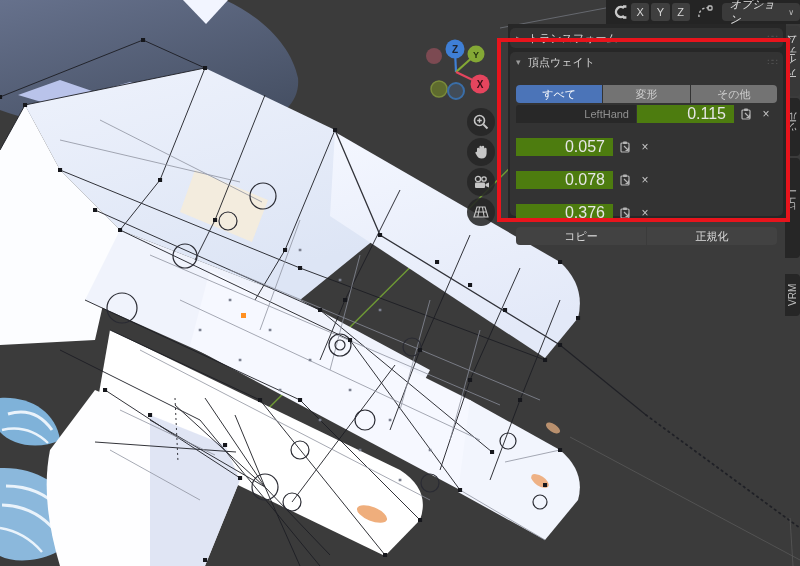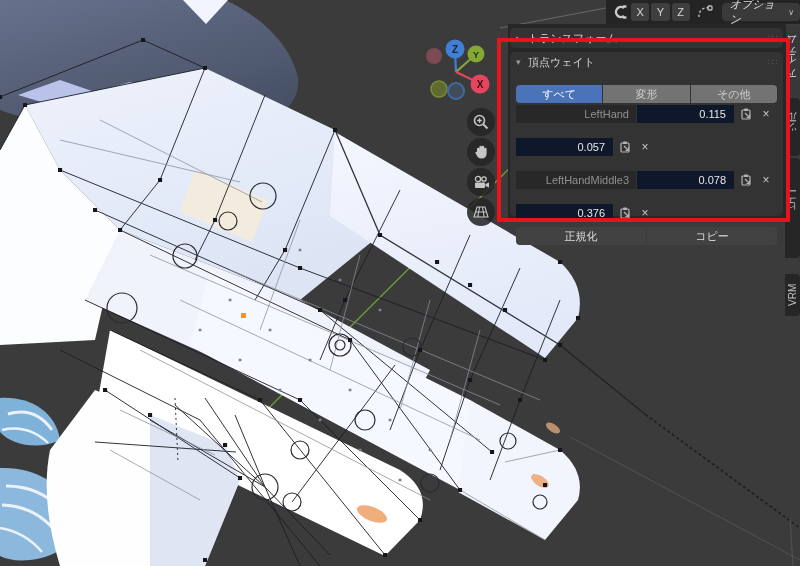--- a/index.html
+++ b/index.html
@@ -38,21 +38,21 @@
   .phead .grip { margin-left:auto; color:#585858; font-size:9px; letter-spacing:-1px; }
   .pbody { padding:0 6px; }
   .tabs { display:flex; gap:1px; margin-top:13px; height:18px; border-radius:4px; overflow:hidden; }
   .tab { flex:1; display:flex; align-items:center; justify-content:center;
          font-size:11px; background:#737373; color:#cfcfcf; }
   .tab.active { background:#4b74b8; color:#fff; }
   .wrows { margin-top:2px; display:flex; flex-direction:column; gap:15px; }
   .wrow { display:flex; gap:1px; height:18px; }
   .wname { width:120px; background:#282828; color:#909090; font-size:11px;
            display:flex; align-items:center; justify-content:flex-end; padding-right:7px; }
-  .wval  { width:97px; background:#0f172a; color:#e6e6e6; font-size:11px;
+  .wval  { width:97px; background:#4d7c0f; color:#e6e6e6; font-size:16px;
            display:flex; align-items:center; justify-content:flex-end; padding-right:8px; }
   .wrow:first-child .wname { border-radius:3px 0 0 0; }
   .wrow:last-child  .wname { border-radius:0 0 0 3px; }
   .wicon { width:22px; display:flex; align-items:center; justify-content:center; }
   .wdel  { width:16px; display:flex; align-items:center; justify-content:center;
            color:#c6c6c6; font-size:12px; }
   .btnrow { display:flex; gap:1px; margin-top:5px; height:18px; border-radius:4px; overflow:hidden; }
   .pbtn { flex:1; background:#424242; color:#dedede; font-size:11px;
           display:flex; align-items:center; justify-content:center; }
 
@@ -299,21 +299,20 @@
             <div class="wicon">
               <svg width="12" height="12" viewBox="0 0 12 12">
                 <rect x="2" y="2" width="8" height="9" rx="1" stroke="#b5b5b5" stroke-width="1.2" fill="none"></rect>
                 <rect x="4" y="0.5" width="4" height="2.5" rx="0.8" fill="#b5b5b5"></rect>
                 <path d="M5,5 l4.5,4.5 M9.5,9.5 v-3 M9.5,9.5 h-3" stroke="#b5b5b5" stroke-width="1.2" fill="none"></path>
               </svg>
             </div>
             <div class="wdel">×</div>
           </div>
           <div class="wrow">
-            <div class="wname">LeftHandMiddle3</div>
             <div class="wval">0.078</div>
             <div class="wicon">
               <svg width="12" height="12" viewBox="0 0 12 12">
                 <rect x="2" y="2" width="8" height="9" rx="1" stroke="#b5b5b5" stroke-width="1.2" fill="none"></rect>
                 <rect x="4" y="0.5" width="4" height="2.5" rx="0.8" fill="#b5b5b5"></rect>
                 <path d="M5,5 l4.5,4.5 M9.5,9.5 v-3 M9.5,9.5 h-3" stroke="#b5b5b5" stroke-width="1.2" fill="none"></path>
               </svg>
             </div>
             <div class="wdel">×</div>
           </div>
@@ -324,22 +323,22 @@
                 <rect x="2" y="2" width="8" height="9" rx="1" stroke="#b5b5b5" stroke-width="1.2" fill="none"></rect>
                 <rect x="4" y="0.5" width="4" height="2.5" rx="0.8" fill="#b5b5b5"></rect>
                 <path d="M5,5 l4.5,4.5 M9.5,9.5 v-3 M9.5,9.5 h-3" stroke="#b5b5b5" stroke-width="1.2" fill="none"></path>
               </svg>
             </div>
             <div class="wdel">×</div>
           </div>
         </div>
 
         <div class="btnrow">
+          <div class="pbtn">コピー</div>
           <div class="pbtn">正規化</div>
-          <div class="pbtn">コピー</div>
         </div>
       </div>
     </div>
   </div>
 
   <div class="vtabs">
     <div class="vtab vt1 active">アイテム</div>
     <div class="vtab vt2">ツール</div>
     <div class="vtab vt3">ビュー</div>
     <div class="vtab vt4">VRM</div>

